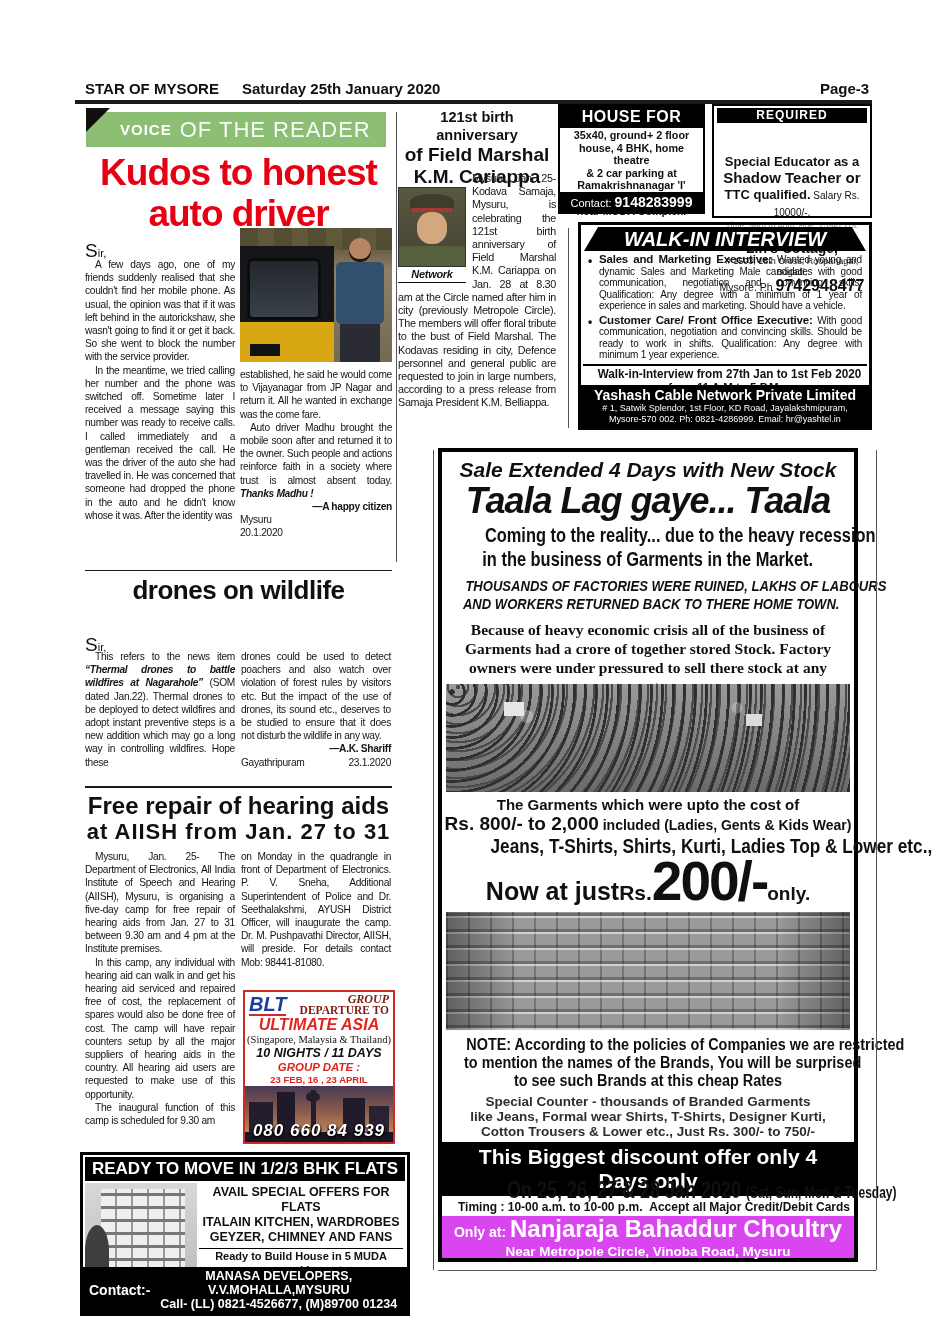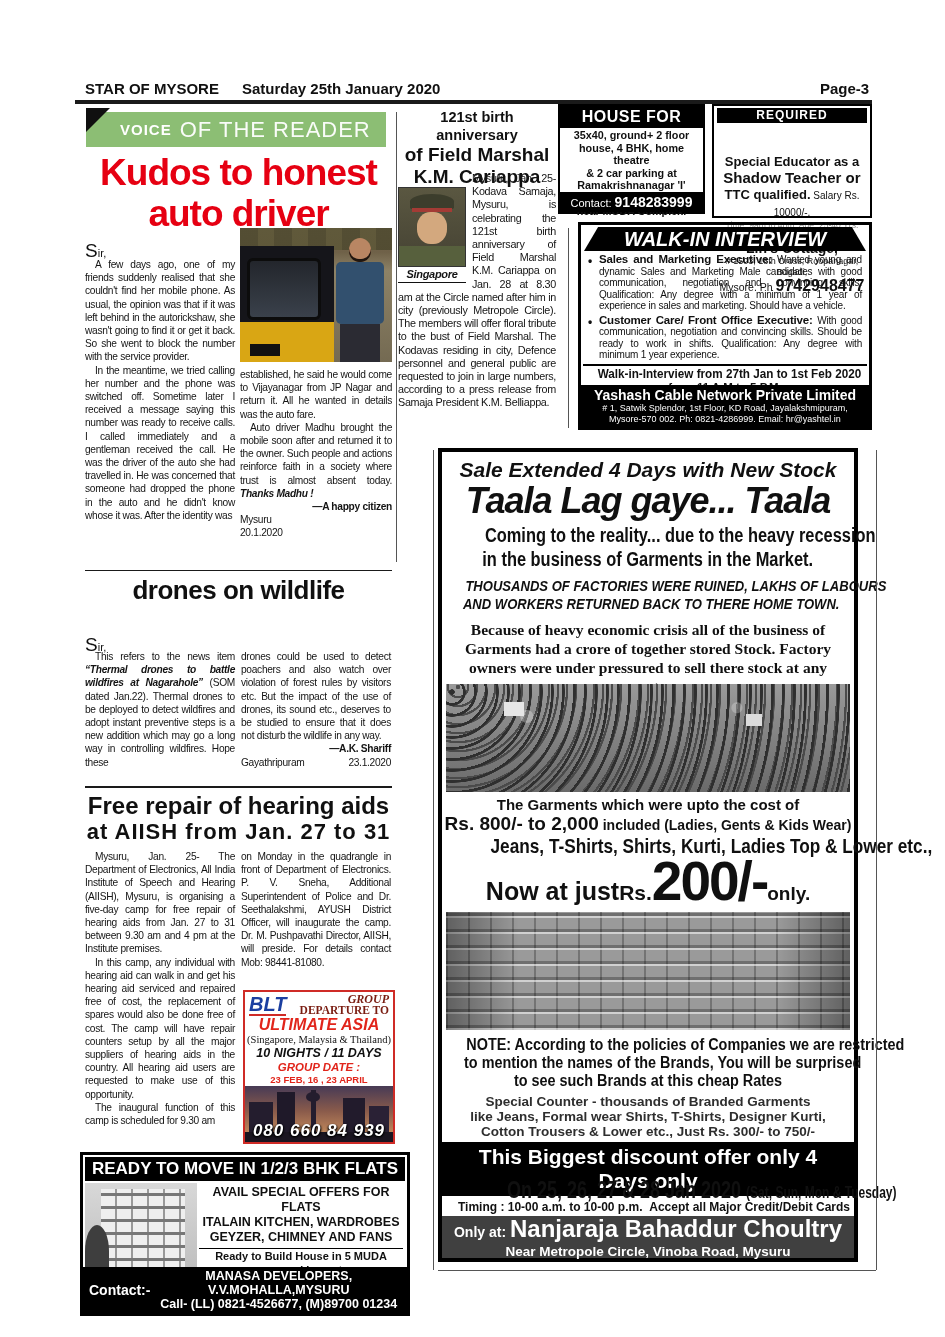--- a/index.html
+++ b/index.html
@@ -74,41 +74,41 @@
       <div class="abs" style="left:0;bottom:0;width:100%;height:40px;background:#d9a614;"></div>
       <div class="abs" style="left:10px;bottom:6px;width:30px;height:12px;background:#111;"></div>
     </div>
     <div class="abs" style="right:6px;top:10px;width:52px;height:124px;">
       <div class="abs" style="left:15px;top:0;width:22px;height:24px;background:#b98663;border-radius:50% 50% 45% 45%;box-shadow:0 -3px 0 #20160f inset;"></div>
       <div class="abs" style="left:2px;top:24px;width:48px;height:62px;background:#32506e;border-radius:5px;"></div>
       <div class="abs" style="left:6px;top:86px;width:40px;height:38px;background:#2b2b33;"></div>
     </div>
   </div>
   <div class="abs bt j" style="left:240px;top:368px;width:152px;">
-    <p class="noind">established, he said he would come to Vijayanagar from JP Nagar and return it. All he wanted in details was the auto fare.</p>
+    <p class="noind">established, he said he would come to Vijayanagar from JP Nagar and return it. All he wanted in exchange was the come fare.</p>
     <p><span>Auto driver Madhu brought the mobile soon after and returned it to the owner. Such people and actions reinforce faith in a society where trust is almost absent today. </span><span class="i b">Thanks Madhu !</span></p>
     <p class="noind b" style="text-align:right;">—A happy citizen</p>
     <p class="noind" style="text-align:left;">Mysuru</p>
     <p class="noind" style="text-align:left;">20.1.2020</p>
   </div>
 
   <div class="abs c b" style="left:398px;top:108px;width:158px;">
     <div style="font-size:14.5px;line-height:18px;">121st birth anniversary</div>
     <div style="font-size:19px;line-height:22px;">of  Field Marshal</div>
     <div style="font-size:19px;line-height:22px;">K.M. Cariappa</div>
   </div>
   <div class="abs bt j" style="left:398px;top:172px;width:158px;font-size:10.8px;">
     <div style="float:left;width:68px;margin:15px 6px 2px 0;">
       <div class="car-photo-img" style="position:relative;width:66px;height:78px;border:1px solid #333;">
         <div class="abs" style="left:11px;top:6px;width:44px;height:15px;background:#3c3d2c;border-radius:50% 50% 10% 10%;"></div>
         <div class="abs" style="left:13px;top:20px;width:40px;height:4px;background:#a33b35;"></div>
         <div class="abs" style="left:18px;top:24px;width:30px;height:32px;background:#d3a87e;border-radius:45%;"></div>
         <div class="abs" style="left:0;bottom:0;width:100%;height:20px;background:#57603d;"></div>
       </div>
-      <div class="b i c" style="font-size:11px;border-bottom:1px solid #111;padding:1px 0;">Singapore</div>
+      <div class="b i c" style="font-size:11px;border-bottom:1px solid #111;padding:1px 0;">Network</div>
     </div>
     <span>Mysuru, Jan. 25- Kodava Samaja, Mysuru, is celebrating the 121st birth anniversary of Field Marshal K.M. Cariappa on Jan. 28 at 8.30 am at the Circle named after him in city (previously Metropole Circle). The members will offer floral tribute to the bust of Field Marshal. The Kodavas residing in city, Defence personnel and general public are requested to join in large numbers, according to a press release from Samaja President K.M. Belliappa.</span>
   </div>
 
   <div class="abs" style="left:558px;top:104px;width:147px;height:110px;border:2px solid #000;box-sizing:border-box;">
     <div class="b w c" style="background:#000;height:22px;line-height:22px;font-size:16px;letter-spacing:.5px;">HOUSE FOR SALE</div>
     <div class="b c" style="font-size:10.8px;line-height:12.6px;padding-top:1px;">
       <div>35x40, ground+ 2 floor</div>
       <div>house, 4 BHK, home theatre</div>
       <div>&amp; 2 car parking at</div>
@@ -181,21 +181,21 @@
     <div class="line b" style="top:584px;font-size:16px;"><span class="cond9">NOTE: According to the policies of Companies we are restricted</span></div>
     <div class="line b" style="top:602px;font-size:16px;"><span class="cond9">to mention the names of the Brands, You will be surprised</span></div>
     <div class="line b" style="top:620px;font-size:16px;"><span class="cond9">to see such Brands at this cheap Rates</span></div>
     <div class="line b" style="top:642px;font-size:13.5px;color:#2e2e2e;">Special Counter - thousands of Branded Garments</div>
     <div class="line b" style="top:657px;font-size:13.5px;color:#2e2e2e;">like Jeans, Formal wear Shirts, T-Shirts, Designer Kurti,</div>
     <div class="line b" style="top:672px;font-size:13.5px;color:#2e2e2e;">Cotton Trousers &amp; Lower etc., Just Rs. 300/- to 750/-</div>
     <div class="line" style="top:690px;"><span class="b w" style="display:inline-block;background:#000;font-size:21px;padding:3px 16px;">This Biggest discount offer only 4 Days only</span></div>
     <div class="line" style="top:724px;"><span class="cond75"><span class="b" style="font-size:24px;">On 25, 26, 27 &amp; 28 Jan 2020 </span><span class="b" style="font-size:16px;">(Sat, Sun, Mon &amp; Tuesday)</span></span></div>
     <div class="abs b" style="left:16px;top:748px;font-size:12px;">Timing : 10-00 a.m. to 10-00 p.m.</div>
     <div class="abs b" style="right:4px;top:748px;font-size:12px;">Accept all Major Credit/Debit Cards</div>
-    <div class="abs c w" style="left:0;right:0;bottom:0;height:42px;background:#404040;">
+    <div class="abs c w" style="left:0;right:0;bottom:0;height:42px;background:#d946ef;">
       <div style="line-height:26px;"><span class="b" style="font-size:14px;">Only at: </span><span class="b" style="font-size:24px;">Nanjaraja Bahaddur Choultry</span></div>
       <div class="b" style="font-size:13.5px;line-height:14px;">Near Metropole Circle, Vinoba Road, Mysuru</div>
     </div>
   </div>
 
   <div class="abs rule" style="left:85px;top:570px;width:307px;height:1px;"></div>
   <div class="abs c b" style="left:85px;top:576px;width:307px;font-size:26px;line-height:29px;letter-spacing:-0.5px;">
     <div>drones on wildlife</div>
   </div>
   <div class="abs" style="left:85px;top:634px;">

